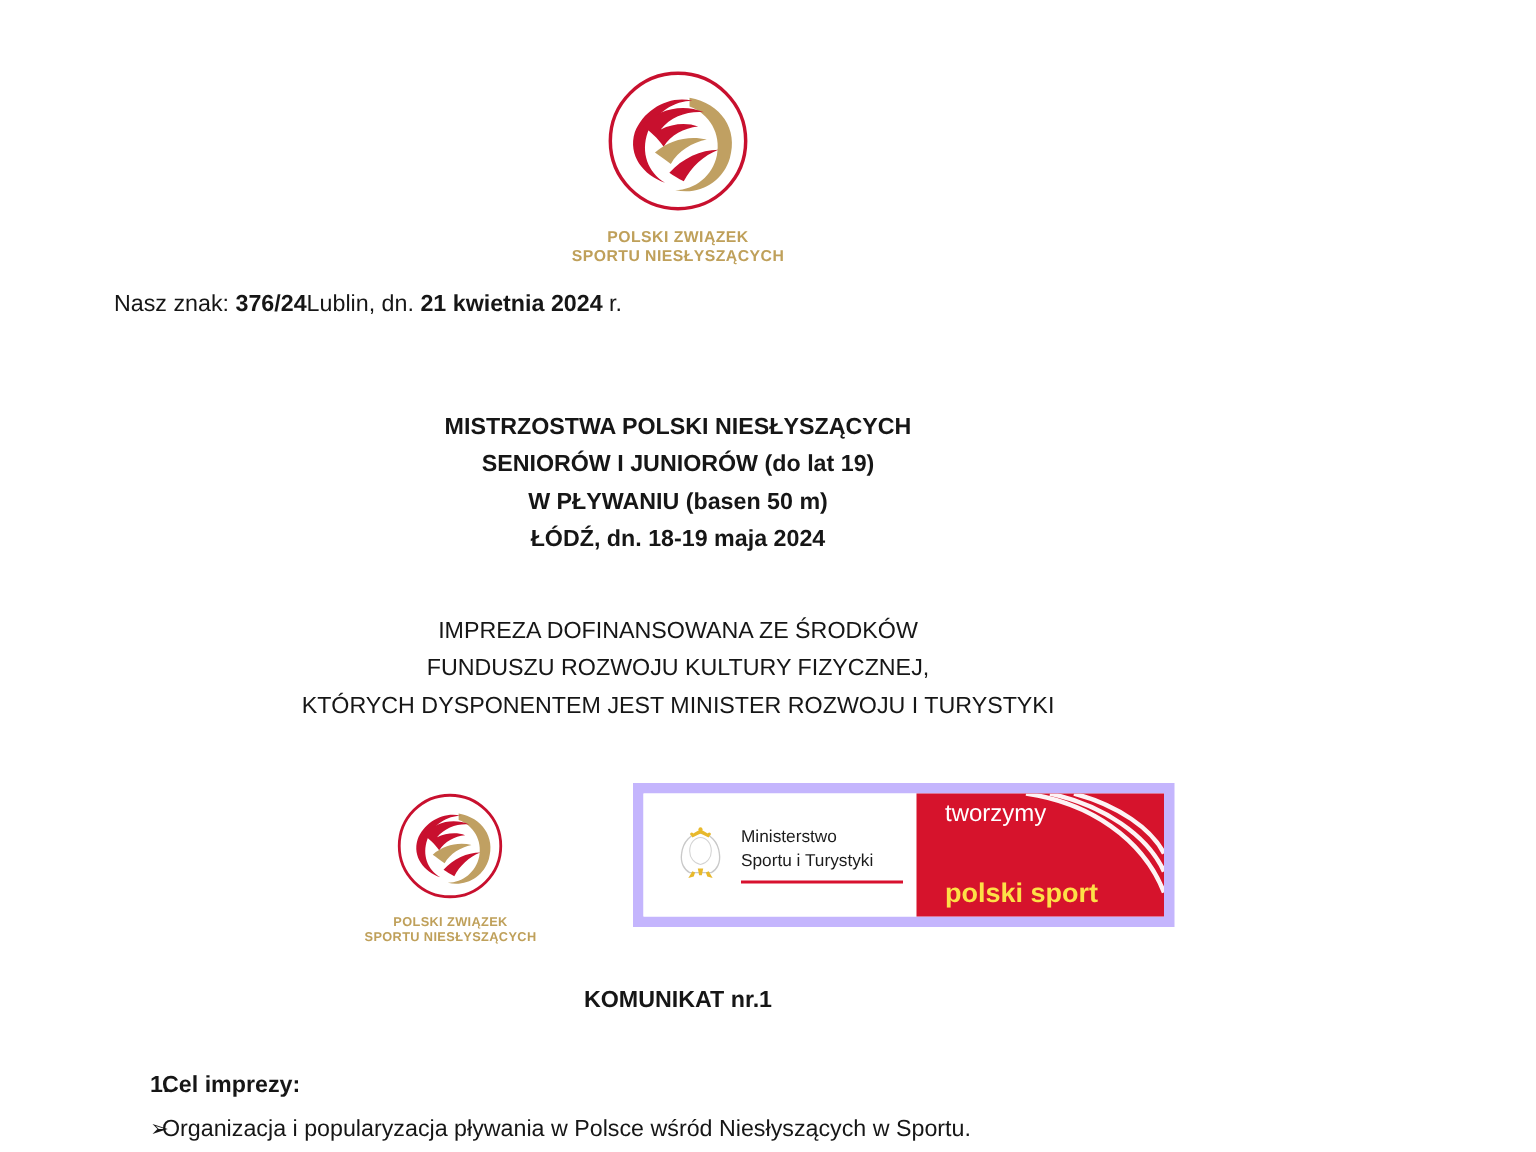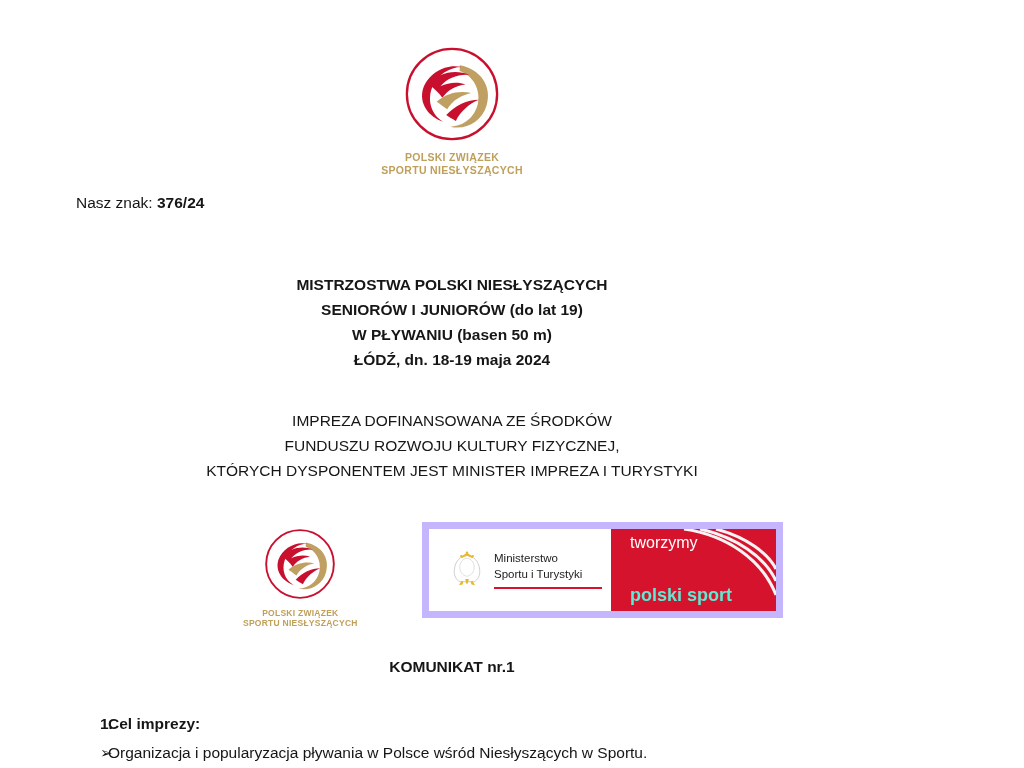--- a/index.html
+++ b/index.html
@@ -166,21 +166,21 @@
     font-size: 16px;
     color: #ffffff;
     line-height: 1.07;
     position: relative;
     z-index: 2;
     white-space: nowrap;
   }
   .mb-right .ln2 {
     font-size: 18px;
     font-weight: bold;
-    color: #5eead4;
+    color: #fde047;
     line-height: 1.1;
     position: relative;
     z-index: 2;
     white-space: nowrap;
   }
 
   
   .komunikat {
     position: absolute;
     left: 0;
@@ -250,33 +250,38 @@
         <div>SPORTU NIESŁYSZĄCYCH</div>
       </div>
     </div>
   </div>
 
   <div class="meta-row">
     <div class="meta-left">
       <span>Nasz znak:</span>
       <span class="strong">376/24</span>
     </div>
+    <div class="meta-right">
+      <span>Lublin, dn.</span>
+      <span class="strong">21 kwietnia 2024</span>
+      <span>r.</span>
+    </div>
   </div>
 
   <div class="title-block">
     <div>MISTRZOSTWA POLSKI NIESŁYSZĄCYCH</div>
     <div>SENIORÓW I JUNIORÓW (do lat 19)</div>
     <div>W  PŁYWANIU (basen 50 m)</div>
     <div>ŁÓDŹ, dn. 18-19 maja 2024</div>
   </div>
 
   <div class="funding-block">
     <div>IMPREZA DOFINANSOWANA ZE ŚRODKÓW</div>
     <div>FUNDUSZU ROZWOJU KULTURY FIZYCZNEJ,</div>
-    <div>KTÓRYCH DYSPONENTEM JEST MINISTER IMPREZA I TURYSTYKI</div>
+    <div>KTÓRYCH DYSPONENTEM JEST MINISTER ROZWOJU I TURYSTYKI</div>
   </div>
 
   <div id="footer-logo-block">
     <div class="pzsn-logo">
       <div class="pzsn-mark">
         <svg width="72" height="72" viewBox="0 0 100 100" aria-hidden="true">
           <circle cx="50" cy="50" r="47" fill="none" stroke="#c8102e" stroke-width="2.6"></circle>
           <path d="M58 20 C80 24 92 42 86 62 C81 79 64 88 48 84 C62 84 74 74 77 60 C80 45 72 31 58 26 Z" fill="#c0a062"></path>
           <path d="M20 44 C26 28 44 18 60 22 C48 22 34 30 29 44 C24 58 29 72 41 79 C26 74 15 60 20 44 Z" fill="#c8102e"></path>
           <path d="M26 40 C36 27 54 24 68 30 C57 29 45 33 38 42 C46 38 56 37 64 40 C54 41 45 46 40 54 C36 48 30 43 26 40 Z" fill="#c8102e"></path>

